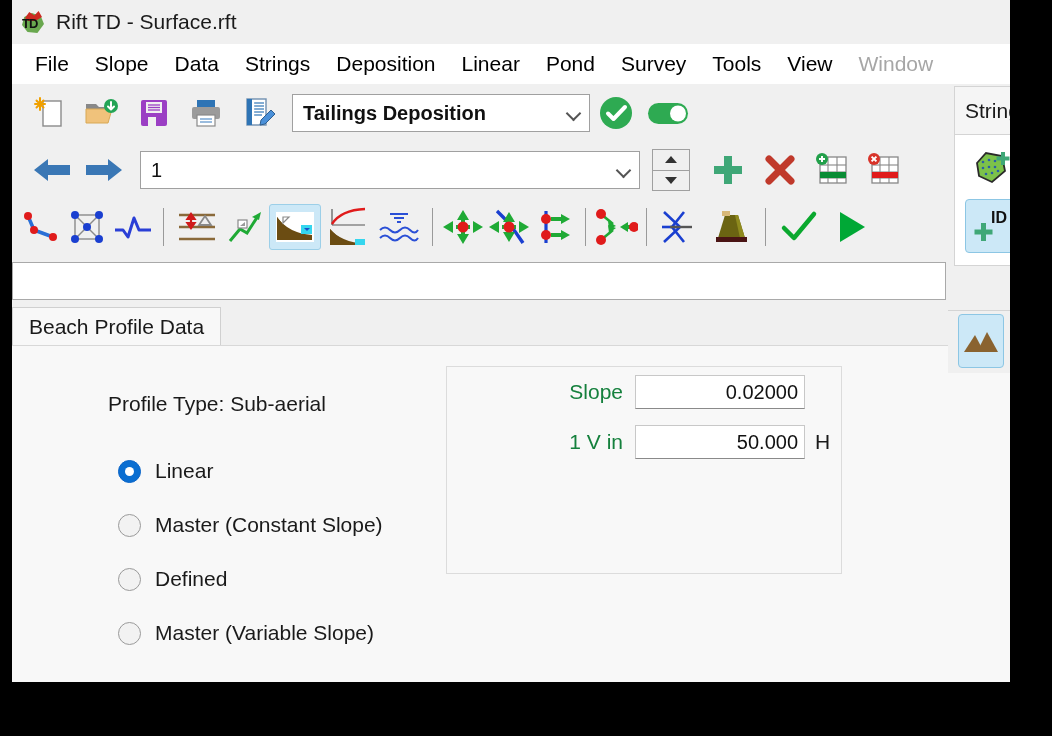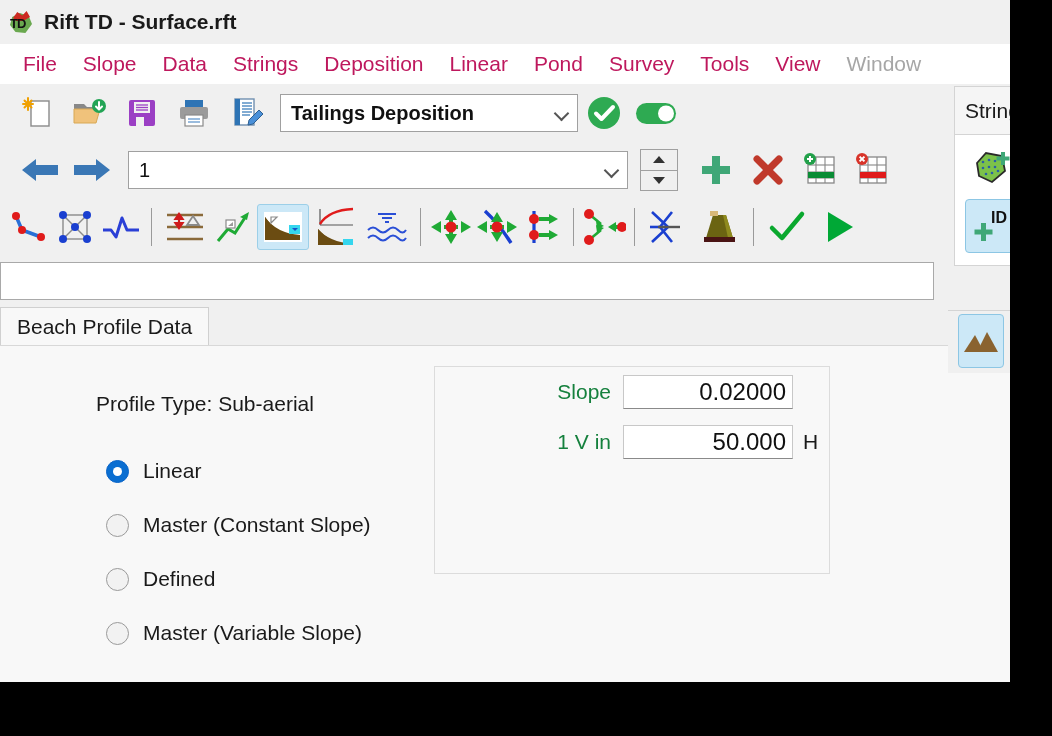--- a/index.html
+++ b/index.html
@@ -23,21 +23,21 @@
       radial-gradient(ellipse 60px 50px at 30% 12%, #9cc93a 0%, rgba(156,201,58,0) 70%),
       radial-gradient(ellipse 50px 60px at 80% 30%, #c8c422 0%, rgba(200,196,34,0) 70%),
       radial-gradient(ellipse 55px 45px at 20% 55%, #74bb1f 0%, rgba(116,187,31,0) 70%),
       radial-gradient(ellipse 45px 40px at 65% 72%, #b39a20 0%, rgba(179,154,32,0) 70%),
       radial-gradient(ellipse 70px 60px at 40% 88%, #6fc51c 0%, rgba(111,197,28,0) 70%),
       linear-gradient(150deg, #8cc520 0%, #74bb17 35%, #a8c024 60%, #7ec018 100%);
   }
   
   .window {
     position: absolute;
-    left: 0; top: 0;
+    left: 12px; top: 0;
     width: 1030px; height: 706px;
     background: #f0f0f0;
     overflow: hidden;
   }
   .titlebar {
     height: 44px;
     background: #f0f0f0;
     display: flex; align-items: center;
     padding-left: 8px;
     box-sizing: border-box;
@@ -62,33 +62,32 @@
   }
   .app-logo .td {
     position: absolute; left: 2px; top: 7px;
     font-size: 13px; font-weight: bold; color: #111;
     letter-spacing: -1px;
     font-family: "Liberation Sans", sans-serif;
   }
   .title-text {
     font-size: 21px;
     color: #1a1a1a;
-    font-weight: bold;
   }
   
   .menubar {
     height: 40px;
     background: #fff;
     display: flex; align-items: center;
     padding-left: 10px;
     box-sizing: border-box;
   }
   .menu-item {
     font-size: 21px;
-    color: #be185d;
+    color: #000000;
     padding: 0 13px;
     cursor: default;
     white-space: nowrap;
   }
   .menu-item.disabled { color: #a6a6a6; }
   
   .toolbar {
     background: #f0f0f0;
     display: flex; align-items: center;
     box-sizing: border-box;
@@ -273,21 +272,21 @@
     font-size: 21px; color: #15803d;
     padding-right: 12px;
     box-sizing: border-box;
   }
   .field-input {
     width: 170px; height: 34px;
     background: #fff;
     border: 1px solid #c8c8c8;
     border-bottom: 1px solid #8a8a8a;
     box-sizing: border-box;
-    font-size: 24px; color: #111;
+    font-size: 20px; color: #111;
     text-align: right;
     padding-right: 6px;
     font-family: "Liberation Sans", sans-serif;
   }
   .field-suffix {
     margin-left: 10px;
     font-size: 21px; color: #1a1a1a;
   }
   
   .dock {

